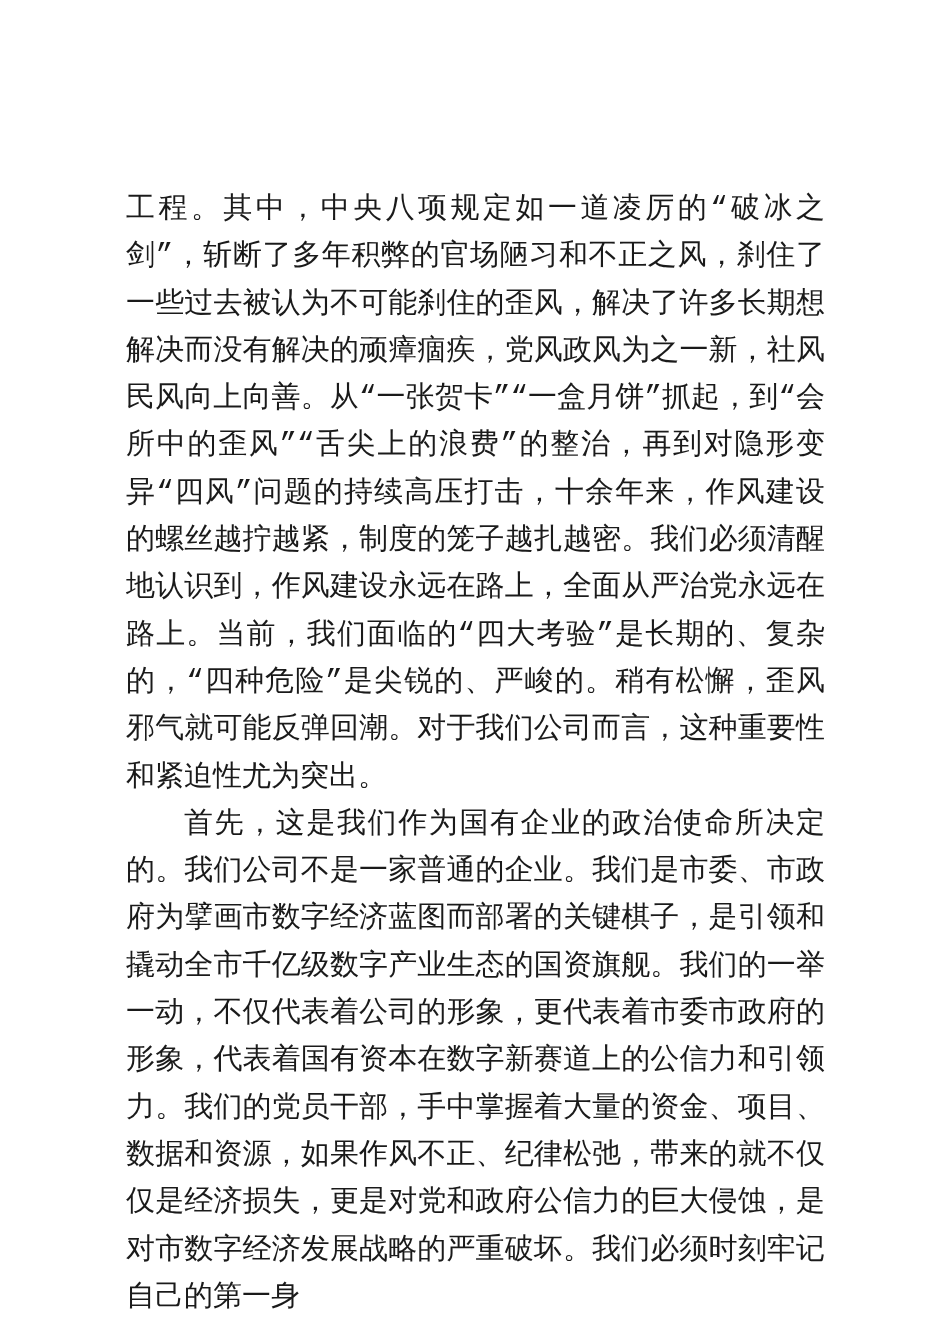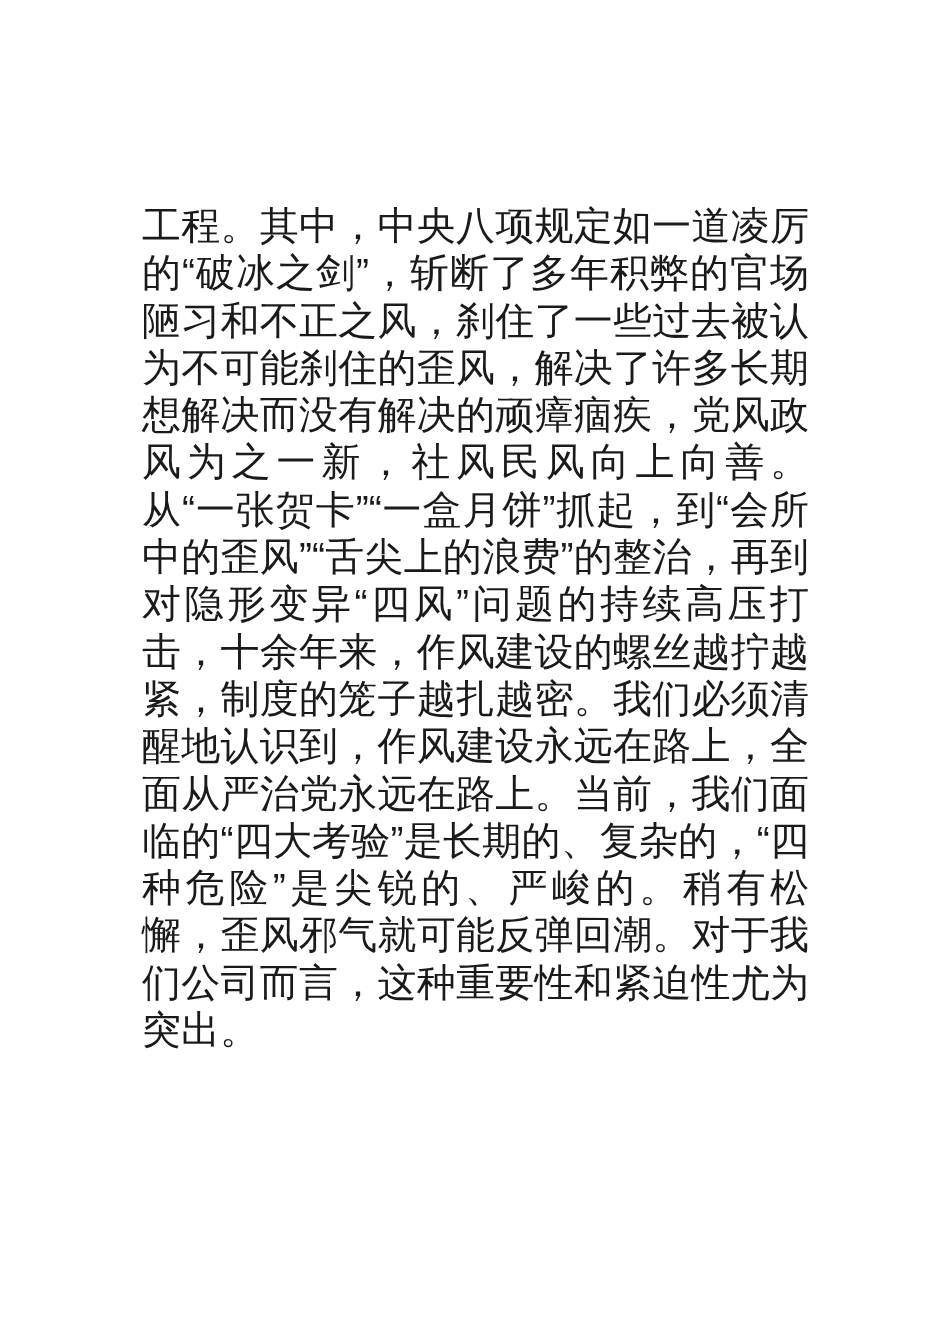--- a/index.html
+++ b/index.html
@@ -15,37 +15,38 @@
     overflow: hidden;
     box-sizing: border-box;
   }
   .content {
     position: absolute;
     left: 126px;
     top: 186px;
     width: 699px;
   }
   .para {
-    font-family: Liberation Sans, sans-serif;
-    font-size: 39px;
+    font-family: Liberation Mono, monospace;
+    font-size: 29px;
     line-height: 47.3px;
     color: #1a1a1a;
     text-align: justify;
     text-justify: inter-character;
     text-align-last: left;
-    margin: 16px;
+    margin: 0;
     letter-spacing: 0px;
     word-break: break-all;
     font-weight: 400;
     -webkit-font-smoothing: antialiased;
   }
   .para.indent {
     text-indent: 2em;
   }
 </style>
 </head>
 <body>
 
 <div class="page">
   <div class="content">
     <p class="para">工程。其中，中央八项规定如一道凌厉的“破冰之剑”，斩断了多年积弊的官场陋习和不正之风，刹住了一些过去被认为不可能刹住的歪风，解决了许多长期想解决而没有解决的顽瘴痼疾，党风政风为之一新，社风民风向上向善。从“一张贺卡”“一盒月饼”抓起，到“会所中的歪风”“舌尖上的浪费”的整治，再到对隐形变异“四风”问题的持续高压打击，十余年来，作风建设的螺丝越拧越紧，制度的笼子越扎越密。我们必须清醒地认识到，作风建设永远在路上，全面从严治党永远在路上。当前，我们面临的“四大考验”是长期的、复杂的，“四种危险”是尖锐的、严峻的。稍有松懈，歪风邪气就可能反弹回潮。对于我们公司而言，这种重要性和紧迫性尤为突出。</p>
+    <p class="para indent">首先，这是我们作为国有企业的政治使命所决定的。我们公司不是一家普通的企业。我们是市委、市政府为擘画市数字经济蓝图而部署的关键棋子，是引领和撬动全市千亿级数字产业生态的国资旗舰。我们的一举一动，不仅代表着公司的形象，更代表着市委市政府的形象，代表着国有资本在数字新赛道上的公信力和引领力。我们的党员干部，手中掌握着大量的资金、项目、数据和资源，如果作风不正、纪律松弛，带来的就不仅仅是经济损失，更是对党和政府公信力的巨大侵蚀，是对市数字经济发展战略的严重破坏。我们必须时刻牢记自己的第一身</p>
   </div>
 </div>
 
 </body></html>

